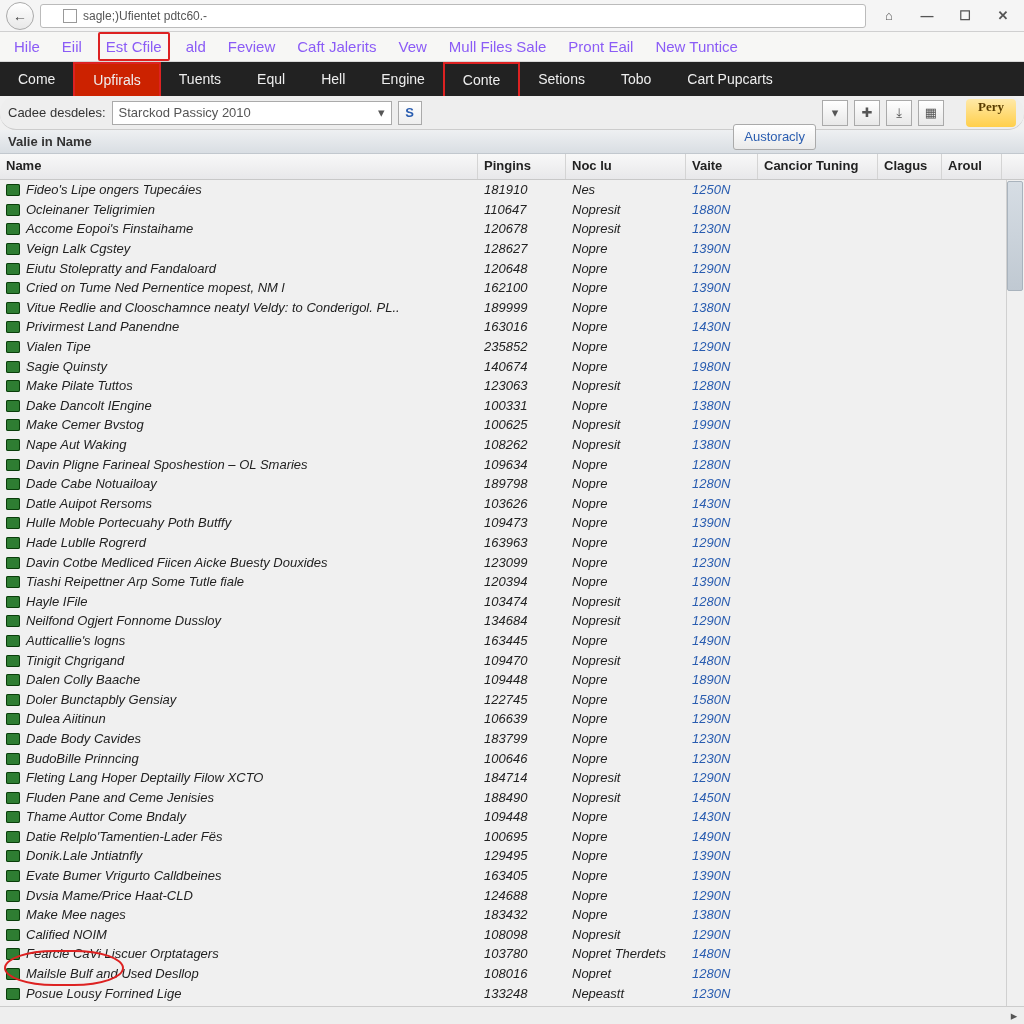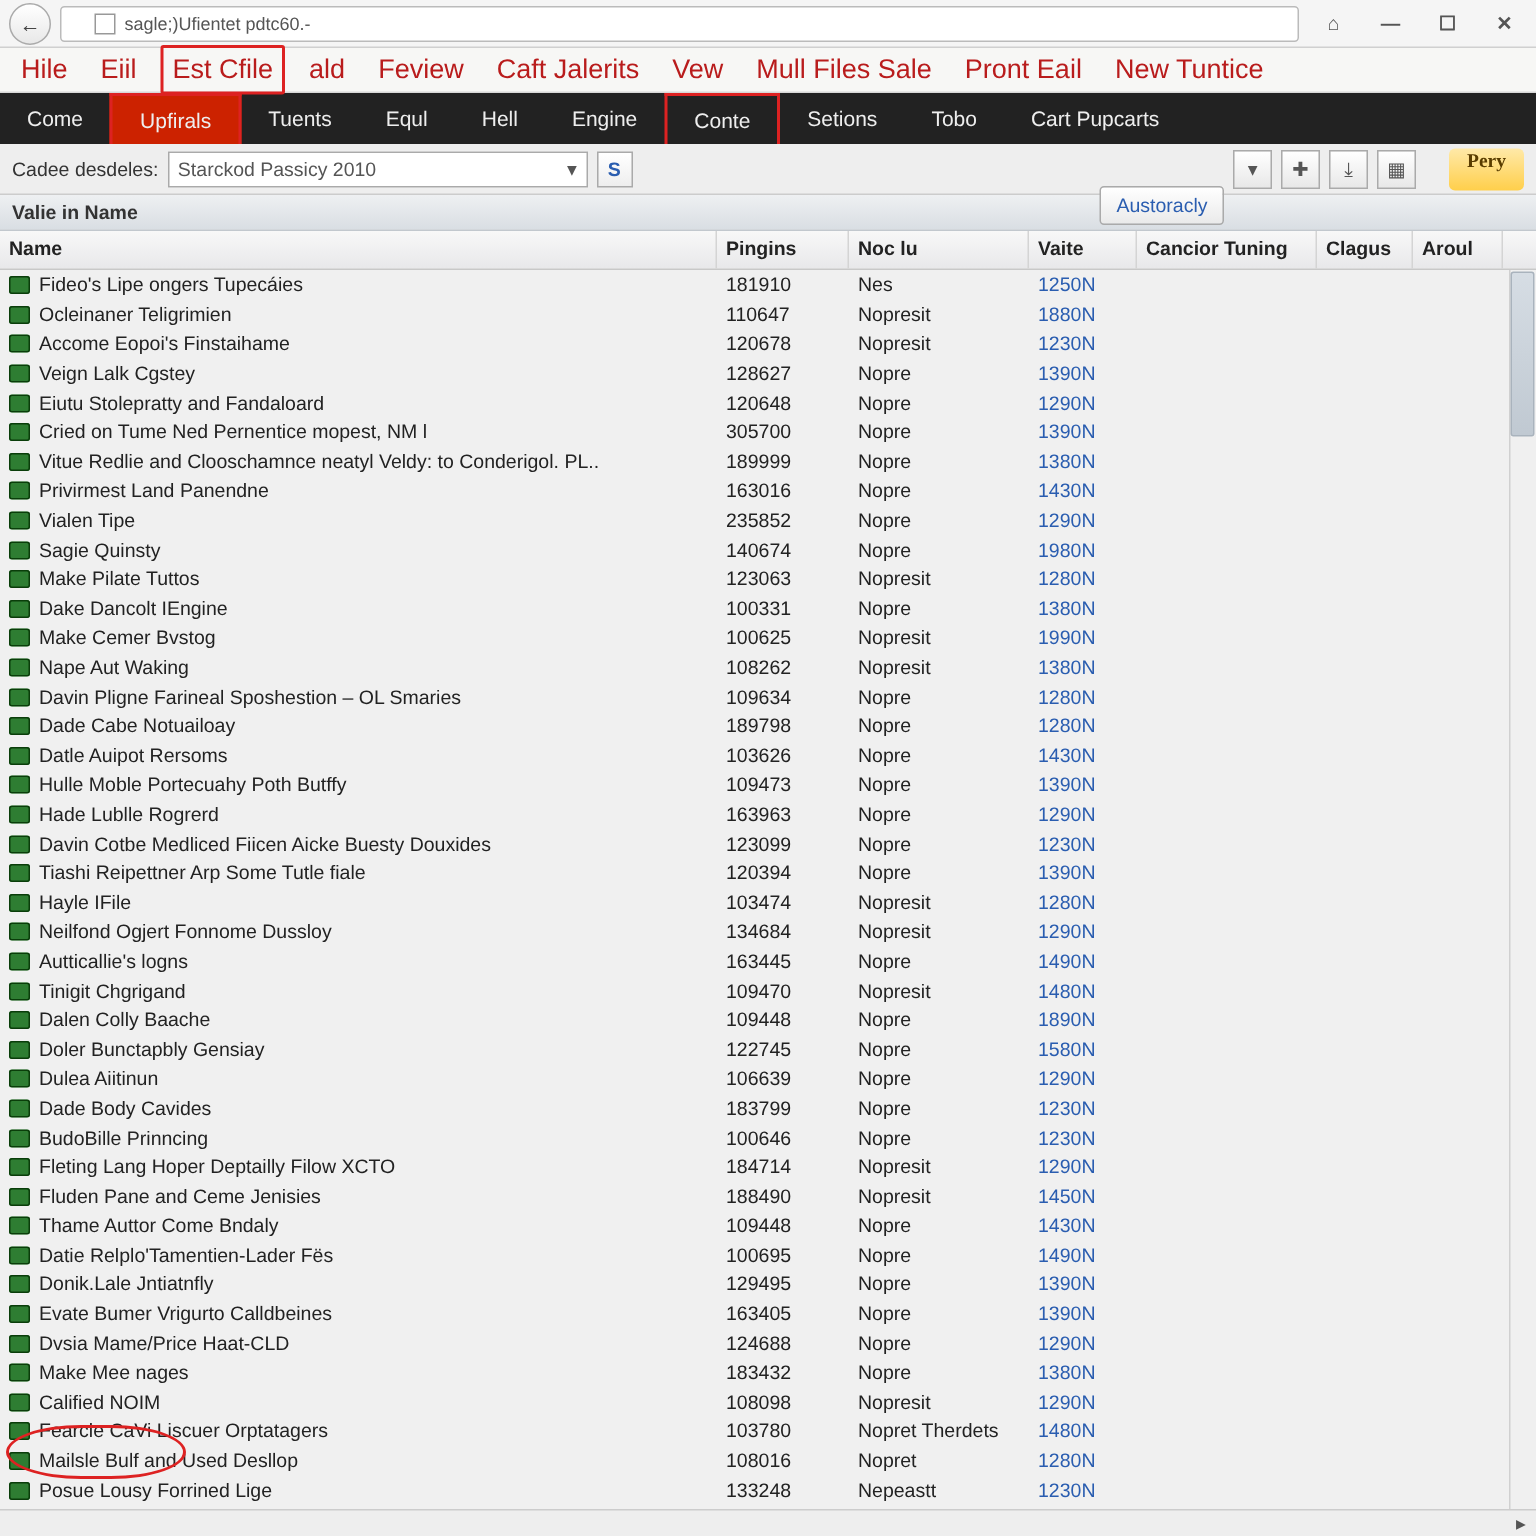--- a/index.html
+++ b/index.html
@@ -7,31 +7,31 @@
 
 
 .browser-bar { height: 32px; background: #f5f5f5; border-bottom: 1px solid #d0d0d0; display: flex; align-items: center; padding: 0 6px; }
 .back-btn { width: 28px; height: 28px; border: 1px solid #aaa; border-radius: 50%; display: flex; align-items: center; justify-content: center; background: linear-gradient(#fff,#e8e8e8); margin-right: 6px; font-size: 14px; color: #444; }
 .url-box { flex: 1; height: 24px; border: 1px solid #bbb; border-radius: 3px; background: #fff; display: flex; align-items: center; padding: 0 22px; color: #555; font-size: 12px; }
 .url-box .page-icon { width: 14px; height: 14px; border: 1px solid #999; margin-right: 6px; display: inline-block; }
 .win-btn { width: 30px; height: 24px; margin-left: 8px; display: flex; align-items: center; justify-content: center; color: #555; font-weight: bold; border: 1px solid transparent; }
 
 
 .menubar { height: 30px; background: #f7f7f5; border-bottom: 1px solid #d8d8d8; display: flex; align-items: center; padding: 0 8px; gap: 10px; }
-.menubar .mi { padding: 4px 6px; color: #b91c1c; font-size: 18px; }
+.menubar .mi { padding: 4px 6px; color: #8b5cf6; font-size: 15px; }
 .menubar .mi.highlight { border: 2px solid #d22; border-radius: 2px; }
 
 
 .tabbar { height: 34px; background: #222; display: flex; align-items: stretch; }
 .tabbar .tab { padding: 0 18px; color: #eee; font-size: 14px; display: flex; align-items: center; }
 .tabbar .tab.active { background: #c20; border: 2px solid #d22; border-bottom: none; }
 .tabbar .tab.hl2 { border: 2px solid #d22; border-bottom: none; }
 
 
-.toolbar { height: 34px; background: #eee; border-bottom: 1px solid #ccc; display: flex; align-items: center; padding: 0 8px; gap: 6px; }
+.toolbar { height: 34px; background: #eee; border-bottom: 1px solid #ccc; display: flex; align-items: center; padding: 0 8px; gap: 6px; border-radius: 16px; }
 .toolbar label { color: #333; }
 .combo { height: 24px; width: 280px; border: 1px solid #aaa; background: #fff; display: flex; align-items: center; padding: 0 6px; justify-content: space-between; color: #555; }
 .combo .arrow { color: #555; }
 .small-btn { width: 24px; height: 24px; border: 1px solid #aaa; background: linear-gradient(#fff,#eee); display: flex; align-items: center; justify-content: center; color: #2a5db0; font-weight: bold; }
 .spacer { flex: 1; }
 .btn { height: 26px; padding: 0 10px; border: 1px solid #aaa; border-radius: 3px; background: linear-gradient(#fff,#eaeaea); color: #2a5db0; display: flex; align-items: center; margin-top: 48px; }
 .dd-btn { width: 26px; height: 26px; border: 1px solid #aaa; background: linear-gradient(#fff,#e8e8e8); display: flex; align-items: center; justify-content: center; color: #555; }
 .btn-pay { background: linear-gradient(#ffe9a8,#ffcf4b); border-color: #cc9a00; color: #5a3d00; font-weight: bold; height: 28px; padding: 0 12px; border-radius: 4px; font-family: Liberation Serif, serif; }
 
 
@@ -44,21 +44,21 @@
 .c-pin { width: 88px; }
 .c-noc { width: 120px; }
 .c-val { width: 72px; }
 .c-can { width: 120px; }
 .c-clg { width: 64px; }
 .c-aro { width: 60px; }
 
 
 .grid-wrapper { height: calc(1024px - 32px - 30px - 34px - 34px - 24px - 26px - 18px); overflow: hidden; position: relative; }
 .grid { height: 100%; overflow-y: scroll; }
-.row { display: flex; height: 19.6px; align-items: center; }
+.row { display: flex; height: 19.6px; align-items: center; font-style: italic; }
 .row .cell { padding: 0 6px; white-space: nowrap; overflow: hidden; text-overflow: ellipsis; }
 .row .c-val { color: #2a5db0; }
 .r-icon { width: 14px; height: 12px; display: inline-block; background: #2e7d32; border-radius: 2px; margin-right: 6px; vertical-align: -2px; box-shadow: inset 0 0 0 1px #0a3d0a; }
 .vtrack { position: absolute; right: 0; top: 0; bottom: 0; width: 18px; background: #f0f0f0; border-left: 1px solid #d0d0d0; }
 .vthumb { position: absolute; right: 1px; top: 1px; width: 16px; height: 110px; background: linear-gradient(#d6dde4,#c0c9d2); border: 1px solid #a9b3bd; border-radius: 2px; }
 
 
 .bottom { height: 18px; background: #eee; border-top: 1px solid #ccc; position: relative; }
 .bottom .r-arrow { position: absolute; right: 2px; top: 1px; width: 16px; height: 14px; display: flex; align-items: center; justify-content: center; color: #555; }
 
@@ -177,21 +177,21 @@
         <div class="cell c-name"><span class="r-icon"></span>Eiutu Stolepratty and Fandaloard</div>
         <div class="cell c-pin">120648</div>
         <div class="cell c-noc">Nopre</div>
         <div class="cell c-val">1290N</div>
         <div class="cell c-can"></div>
         <div class="cell c-clg"></div>
         <div class="cell c-aro"></div>
       </div>
       <div class="row">
         <div class="cell c-name"><span class="r-icon"></span>Cried on Tume Ned Pernentice mopest, NM l</div>
-        <div class="cell c-pin">305700</div>
+        <div class="cell c-pin">162100</div>
         <div class="cell c-noc">Nopre</div>
         <div class="cell c-val">1390N</div>
         <div class="cell c-can"></div>
         <div class="cell c-clg"></div>
         <div class="cell c-aro"></div>
       </div>
       <div class="row">
         <div class="cell c-name"><span class="r-icon"></span>Vitue Redlie and Clooschamnce neatyl Veldy: to Conderigol. PL..</div>
         <div class="cell c-pin">189999</div>
         <div class="cell c-noc">Nopre</div>

